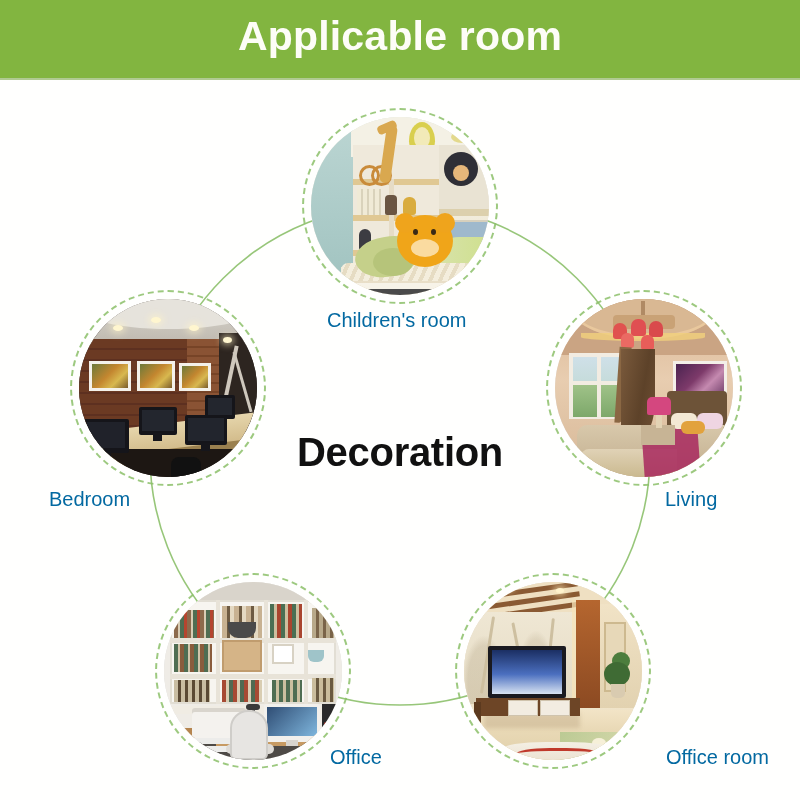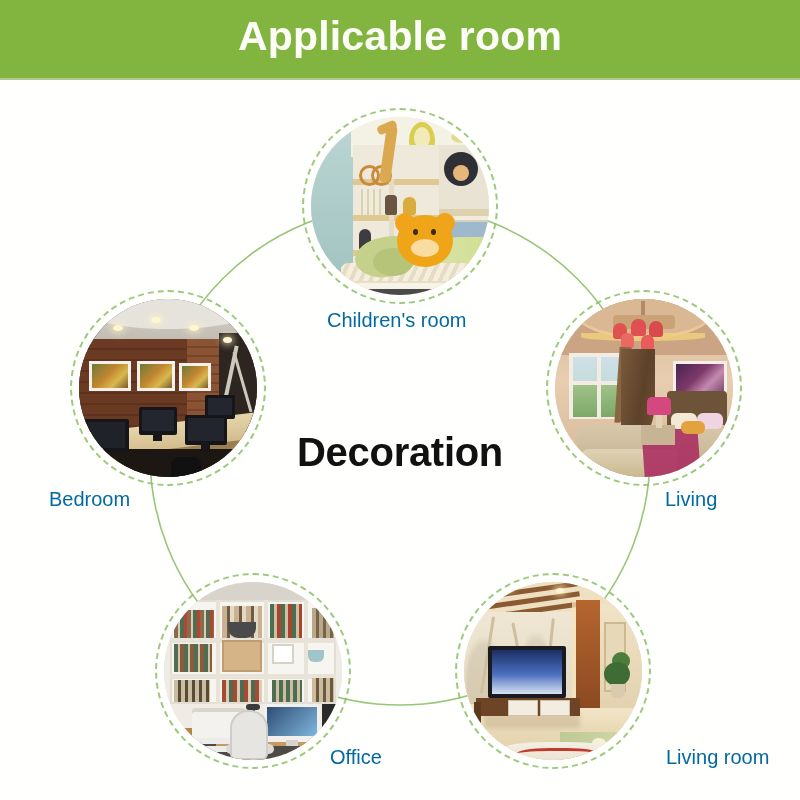--- a/index.html
+++ b/index.html
@@ -444,21 +444,21 @@
             <div class="sp lv-plant"></div>
             <div class="sp lv-pot"></div>
           <div class="sp lv-glass"></div>
             <div class="sp lv-light"></div>
           <div class="sp lv-rug"></div>
             <div class="sp lv-rugR"></div>
         </div>
       </div>
       <div class="dash-ring"></div>
     </div>
-    <div class="node-label" style="left:666px; top:668px;">Living room</div>
+    <div class="node-label" style="left:666px; top:668px;">Office room</div>
 
     <div class="node" style="left:155px; top:495px;">
       <div class="photo">
         <div class="scene">
           <div class="sp st-bg"></div>
             <div class="sp st-top"></div>
           <div class="sp st-shelfBox"></div>
           <div class="sp st-hsh1"></div>
             <div class="sp st-hsh2"></div>
           <div class="sp st-vs1"></div>

